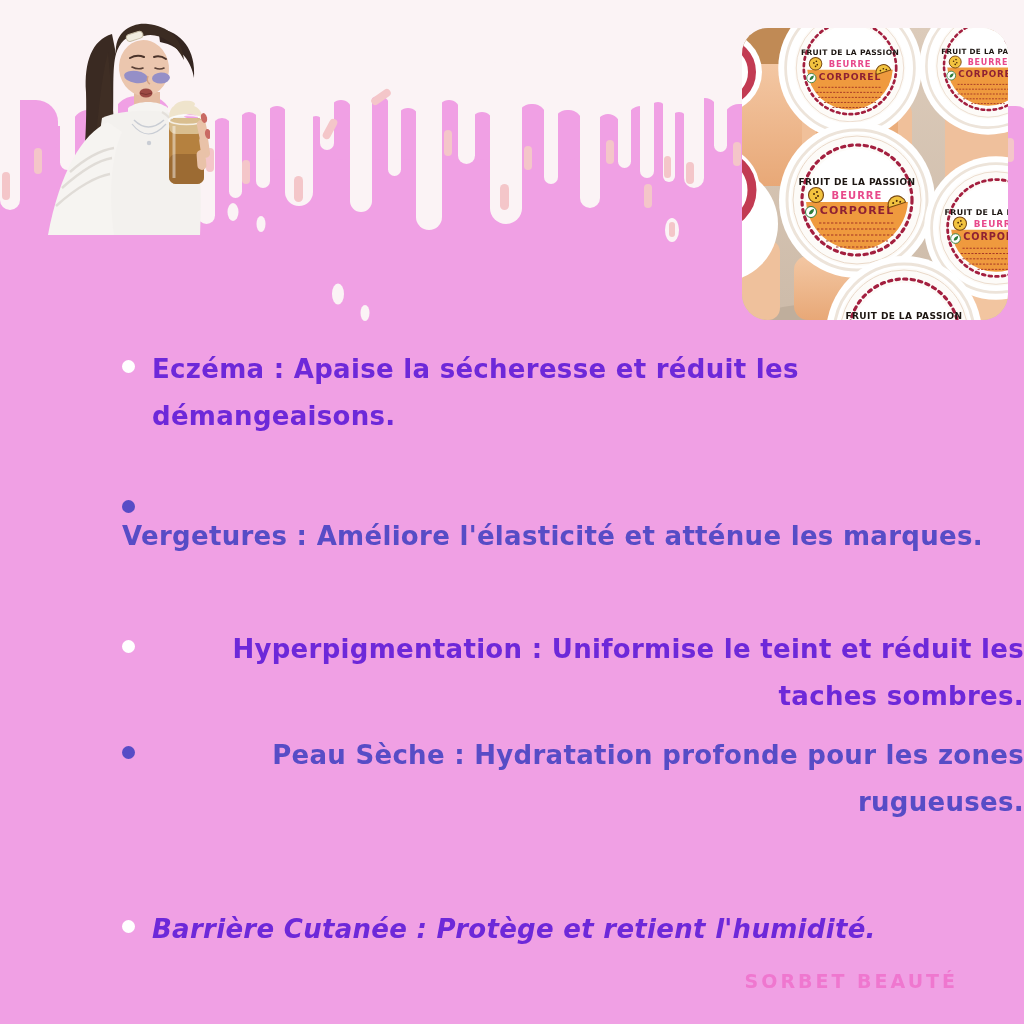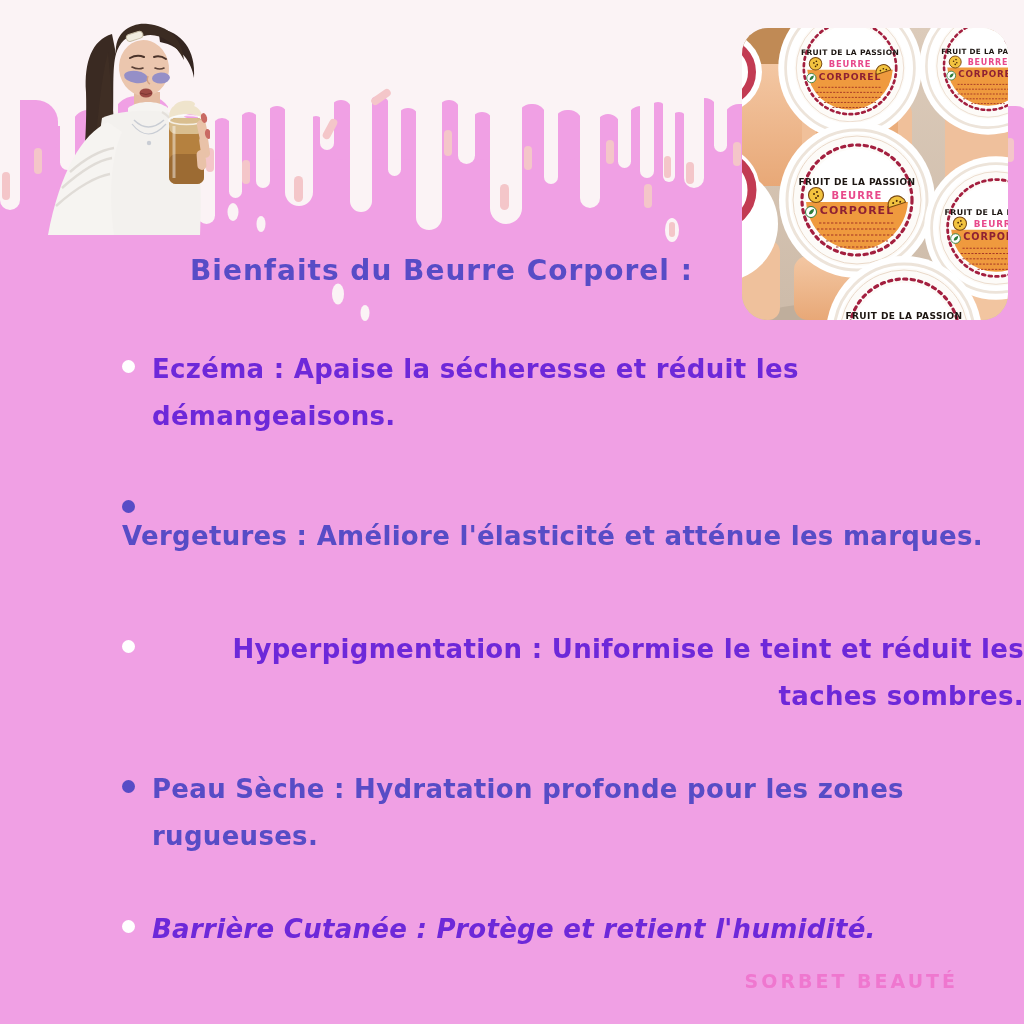--- a/index.html
+++ b/index.html
@@ -21,21 +21,21 @@
   .title{
     position:absolute;left:190px;top:254px;z-index:4;
     font-size:28px;font-weight:700;letter-spacing:1px;color:#574CC6;
   }
   
   .benefits{position:absolute;left:122px;top:0;width:902px;z-index:4;list-style:none;margin:0;padding:0;}
   .item{position:absolute;left:0;display:flex;align-items:flex-start;width:902px;}
   .item:nth-child(1){top:346px;}
   .item:nth-child(2){top:486px;flex-direction:column;}
   .item:nth-child(3){top:626px;text-align:right;}
-  .item:nth-child(4){top:766px;}
+  .item:nth-child(4){top:732px;text-align:right;}
   .item:nth-child(5){top:906px;font-style:italic;}
   .dot{flex:0 0 auto;width:13px;height:13px;border-radius:50%;margin:14px 17px 0 0;}
   .btext{
     width:880px;font-size:26px;line-height:47px;font-weight:700;letter-spacing:.3px;
   }
   .item[data-style="white"] .btext{color:#6d28d9;}
   .item[data-style="white"] .dot{background:#FFFFFF;}
   .item[data-style="blue"]  .btext{color:#574CC6;}
   .item[data-style="blue"]  .dot{background:#574CC6;}
   
@@ -287,21 +287,20 @@
       <use href="#jar-label" transform="translate(115,172)"></use>
 
       <use href="#jar-lid" transform="translate(254,200) scale(0.92)"></use>
       <use href="#jar-label" transform="translate(254,200) scale(0.88)"></use>
 
       <use href="#jar-lid" transform="translate(162,306)"></use>
       <use href="#jar-label" transform="translate(162,306)"></use>
     </svg>
   </div>
 
-  <div class="title">Bienfaits du Beurre Corporel :</div>
 
   <ul class="benefits">
     <li class="item" data-style="white">
       <span class="dot"></span>
       <span class="btext">Eczéma : Apaise la sécheresse et réduit les démangeaisons.</span>
     </li>
     <li class="item" data-style="blue">
       <span class="dot"></span>
       <span class="btext">Vergetures : Améliore l'élasticité et atténue les marques.</span>
     </li>

